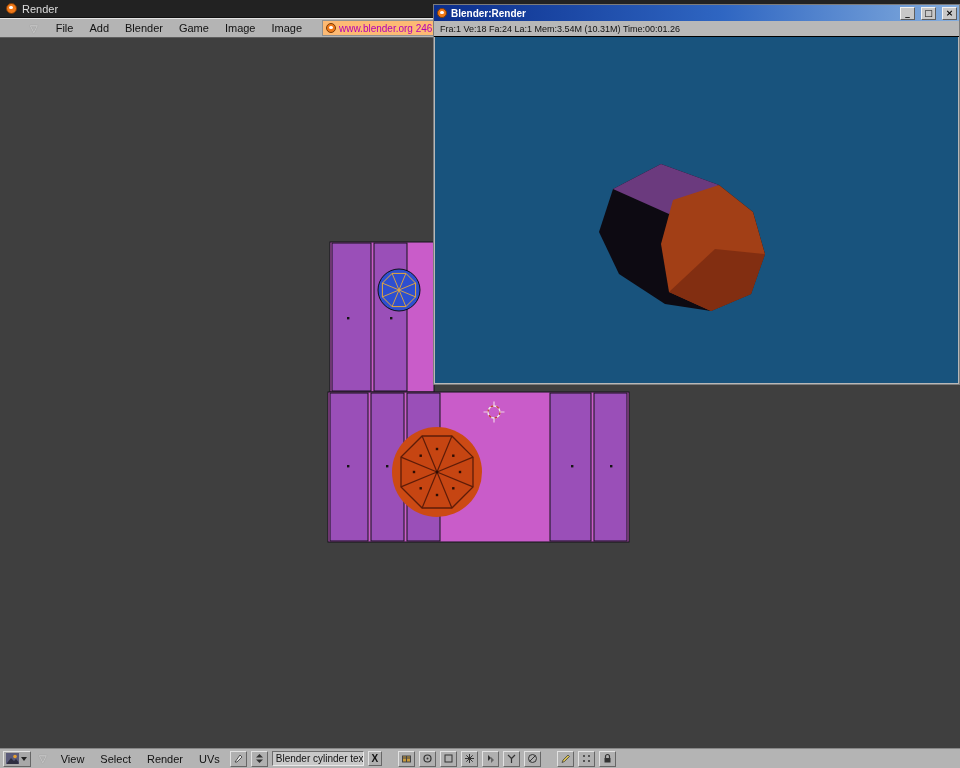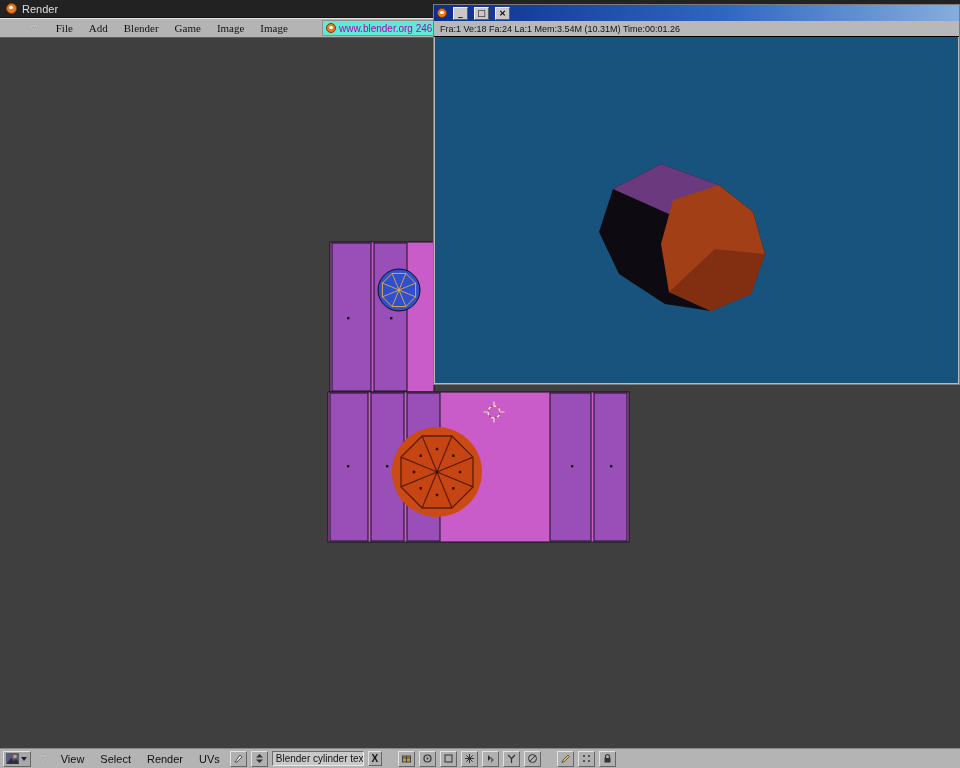--- a/index.html
+++ b/index.html
@@ -11,23 +11,23 @@
     color:#ddd;font-size:11px;z-index:2;border-bottom:1px solid #111;}
   .blogo{width:11px;height:11px;border-radius:50%;background:#f07818;position:relative;
     display:inline-block;flex:0 0 auto;border:1px solid #7a3c08;box-sizing:border-box;}
   .blogo::after{content:"";position:absolute;left:2px;top:1.5px;width:4px;height:3.5px;
     border-radius:50%;background:#fff;}
   
   .menubar{position:absolute;left:0;top:18px;width:960px;height:20px;background:#b4b4b4;
     border-top:1px solid #e4e4e4;border-bottom:1px solid #5e5e5e;display:flex;
     align-items:center;font-size:11px;color:#111;z-index:2;box-sizing:border-box;}
   .collapse{color:#e9e9e9;font-size:10px;margin:0 10px 0 30px;text-shadow:0 0 1px #555;}
-  .menu-item{padding:0 8px;cursor:default;font-family:Liberation Serif, serif;}
+  .menu-item{padding:0 8px;cursor:default;}
   .web-banner{position:absolute;left:322px;top:20px;width:112px;height:16px;
-    background:#5eead4;border:1px solid #8f8f8f;display:flex;align-items:center;gap:3px;
+    background:#fdba74;border:1px solid #8f8f8f;display:flex;align-items:center;gap:3px;
     padding:0 3px;box-sizing:border-box;overflow:hidden;}
   .web-banner .blogo{width:10px;height:10px;}
   .banner-text{color:#b400b4;font-size:10px;white-space:nowrap;}
   
   .uv-layer{position:absolute;left:0;top:0;z-index:1;}
   
   .render-window{position:absolute;left:433px;top:4px;width:527px;height:381px;z-index:3;
     background:#b8b8b8;border:1px solid #7c7c7c;box-sizing:border-box;}
   .rw-title{height:16px;background:linear-gradient(90deg,#0b2e8c 0%,#2f66c2 55%,#85aede 100%);
     display:flex;align-items:center;gap:4px;padding:0 2px 0 3px;color:#fff;font-size:10px;
@@ -134,20 +134,21 @@
   <span class="menu-item">Image</span>
 </div>
 <div class="web-banner" style="z-index:2;">
   <span class="blogo"></span>
   <span class="banner-text">www.blender.org 246</span>
 </div>
 
 <div class="render-window">
   <div class="rw-title">
     <span class="blogo"></span>
+    <span class="rw-title-text">Blender:Render</span>
     <span class="rw-btn">_</span>
     <span class="rw-btn">□</span>
     <span class="rw-btn">×</span>
   </div>
   <div class="rw-stats">Fra:1 Ve:18 Fa:24 La:1 Mem:3.54M (10.31M) Time:00:01.26</div>
   <div class="rw-viewport">
     <svg width="525" height="347" viewBox="0 0 525 347" preserveAspectRatio="none">
 
       <polygon points="164,195 178,152 226,127 284,148 318,175 330,217 316,257 276,274 230,267 184,237" fill="#0d0a12"></polygon>
       <polygon points="178,152 226,127 284,148 234,177" fill="#6b3a7e"></polygon>

